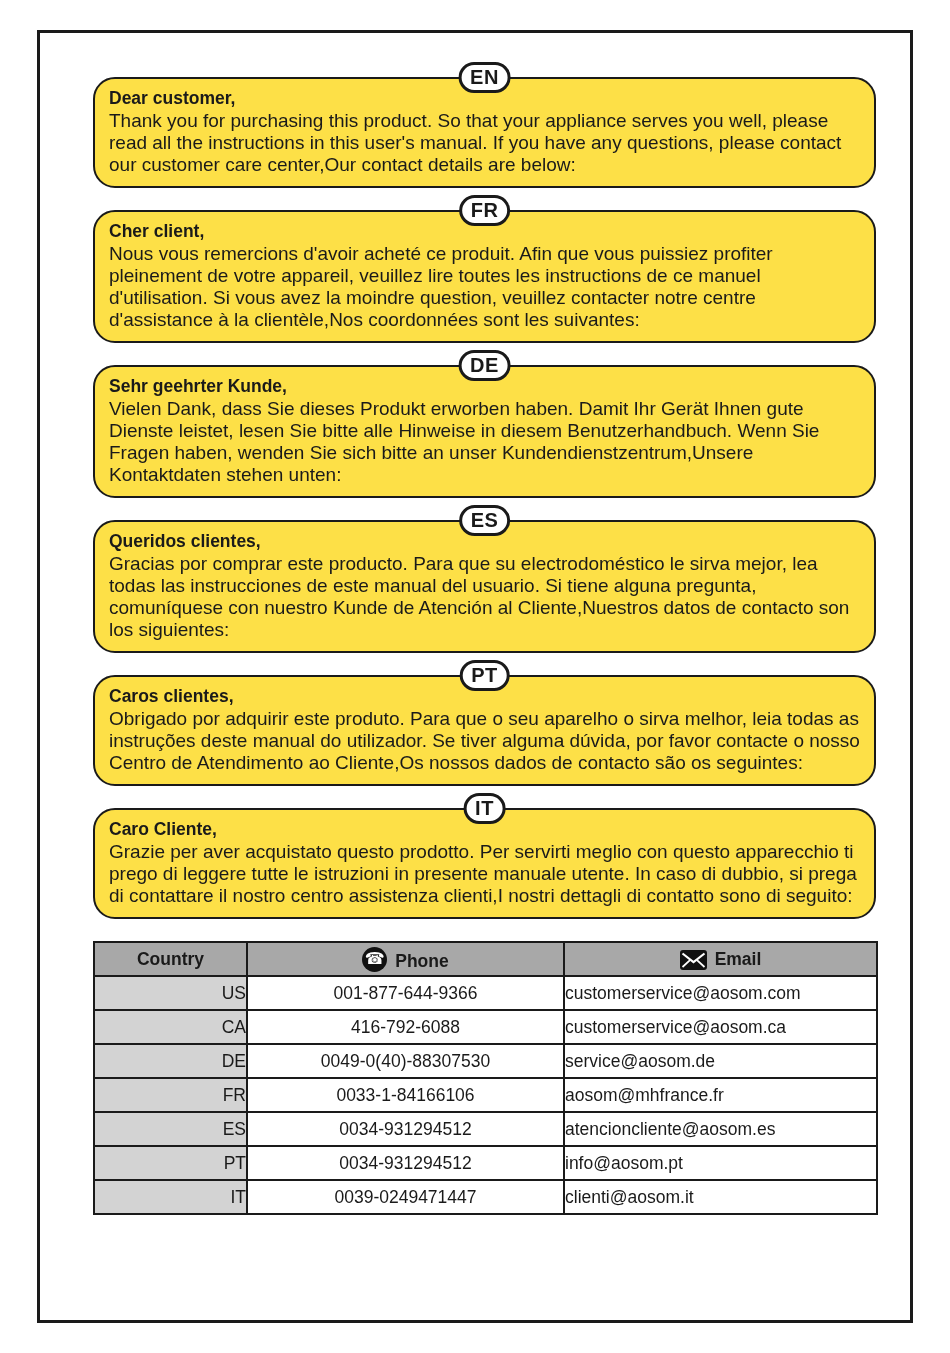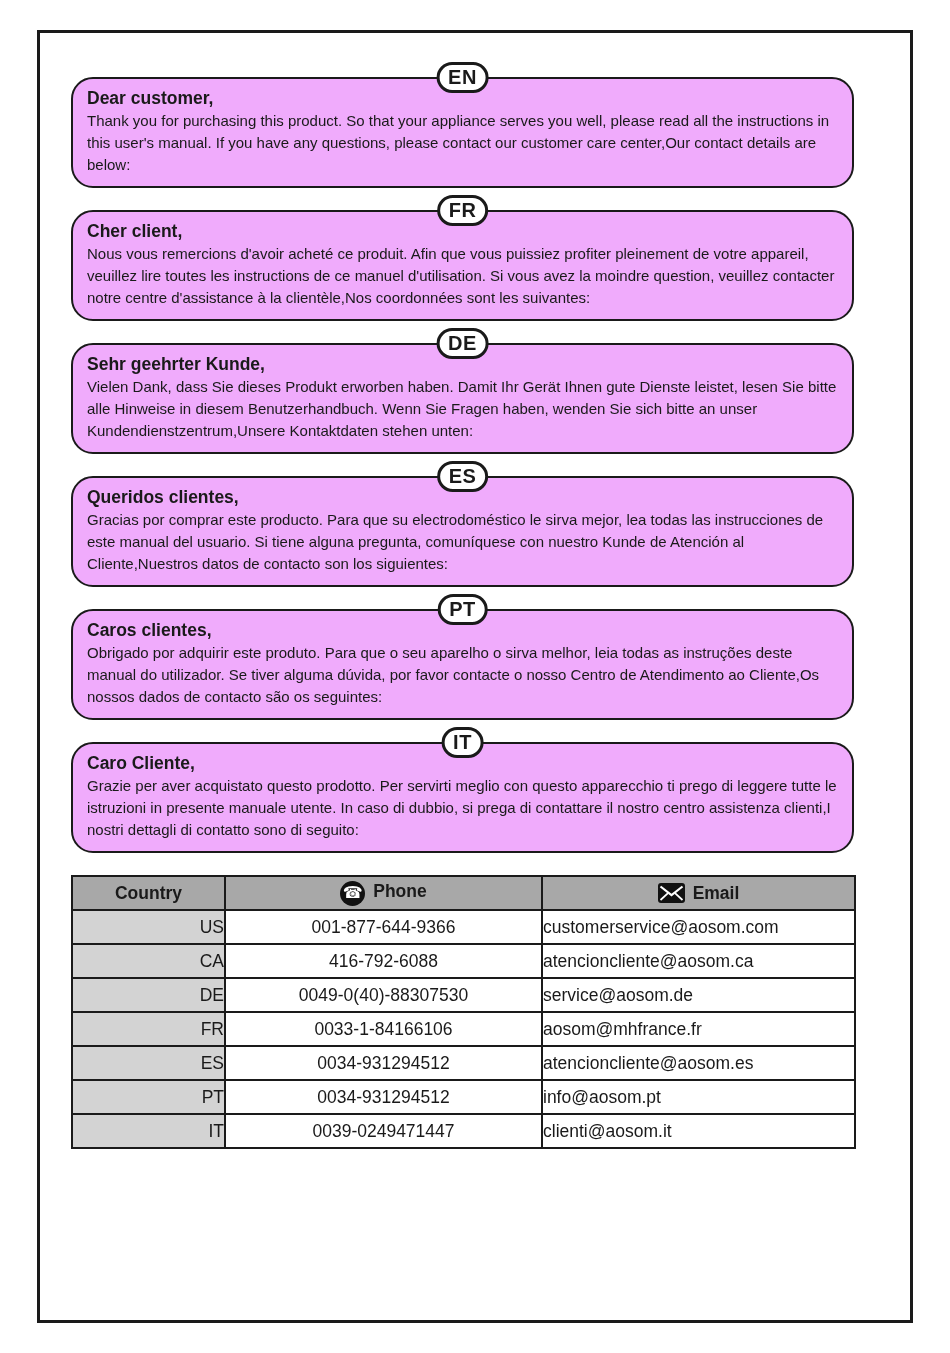--- a/index.html
+++ b/index.html
@@ -17,21 +17,21 @@
     left: 37px;
     top: 30px;
     width: 870px;
     height: 1287px;
     border: 3px solid #1a1a1a;
     box-sizing: content-box;
     background: #ffffff;
   }
   .content {
     position: absolute;
-    left: 31px;
+    left: 53px;
     top: 0;
     width: 783px;
     padding-top: 44px;
   }
   .lang-section {
     position: relative;
     margin-bottom: 22px;
   }
   .badge {
     position: absolute;
@@ -45,32 +45,32 @@
     padding: 0 9px;
     font-weight: bold;
     font-size: 20px;
     line-height: 25px;
     letter-spacing: 0.5px;
   }
   .box {
     border: 2px solid #1a1a1a;
     border-radius: 22px;
     padding: 8px 14px 10px 14px;
-    background: #f0abfc;
+    background: #fde047;
     box-sizing: border-box;
   }
   .box h3 {
     margin: 0 0 1px 0;
     font-size: 17.5px;
     line-height: 22px;
     font-weight: bold;
   }
   .box p {
     margin: 0;
-    font-size: 15px;
+    font-size: 19px;
     line-height: 22px;
   }
   table.contact {
     border-collapse: collapse;
     width: 783px;
     margin-top: 19px;
     table-layout: fixed;
   }
   table.contact th, table.contact td {
     border: 2px solid #1a1a1a;
@@ -82,21 +82,21 @@
   }
   col.c-country { width: 153px; }
   col.c-phone   { width: 317px; }
   col.c-email   { width: 313px; }
   table.contact th {
     background: #a8a8a8;
     font-weight: bold;
   }
   .th-inner {
     display: flex;
-    align-items: flex-start;
+    align-items: flex-end;
     justify-content: center;
     gap: 8px;
   }
   td.country-cell {
     background: #d3d3d3;
     text-align: right;
   }
   td.phone-cell {
     background: #ffffff;
     text-align: center;
@@ -216,21 +216,21 @@
       </thead>
       <tbody>
         <tr>
           <td class="country-cell">US</td>
           <td class="phone-cell">001-877-644-9366</td>
           <td class="email-cell">customerservice@aosom.com</td>
         </tr>
         <tr>
           <td class="country-cell">CA</td>
           <td class="phone-cell">416-792-6088</td>
-          <td class="email-cell">atencioncliente@aosom.ca</td>
+          <td class="email-cell">customerservice@aosom.ca</td>
         </tr>
         <tr>
           <td class="country-cell">DE</td>
           <td class="phone-cell">0049-0(40)-88307530</td>
           <td class="email-cell">service@aosom.de</td>
         </tr>
         <tr>
           <td class="country-cell">FR</td>
           <td class="phone-cell">0033-1-84166106</td>
           <td class="email-cell">aosom@mhfrance.fr</td>

